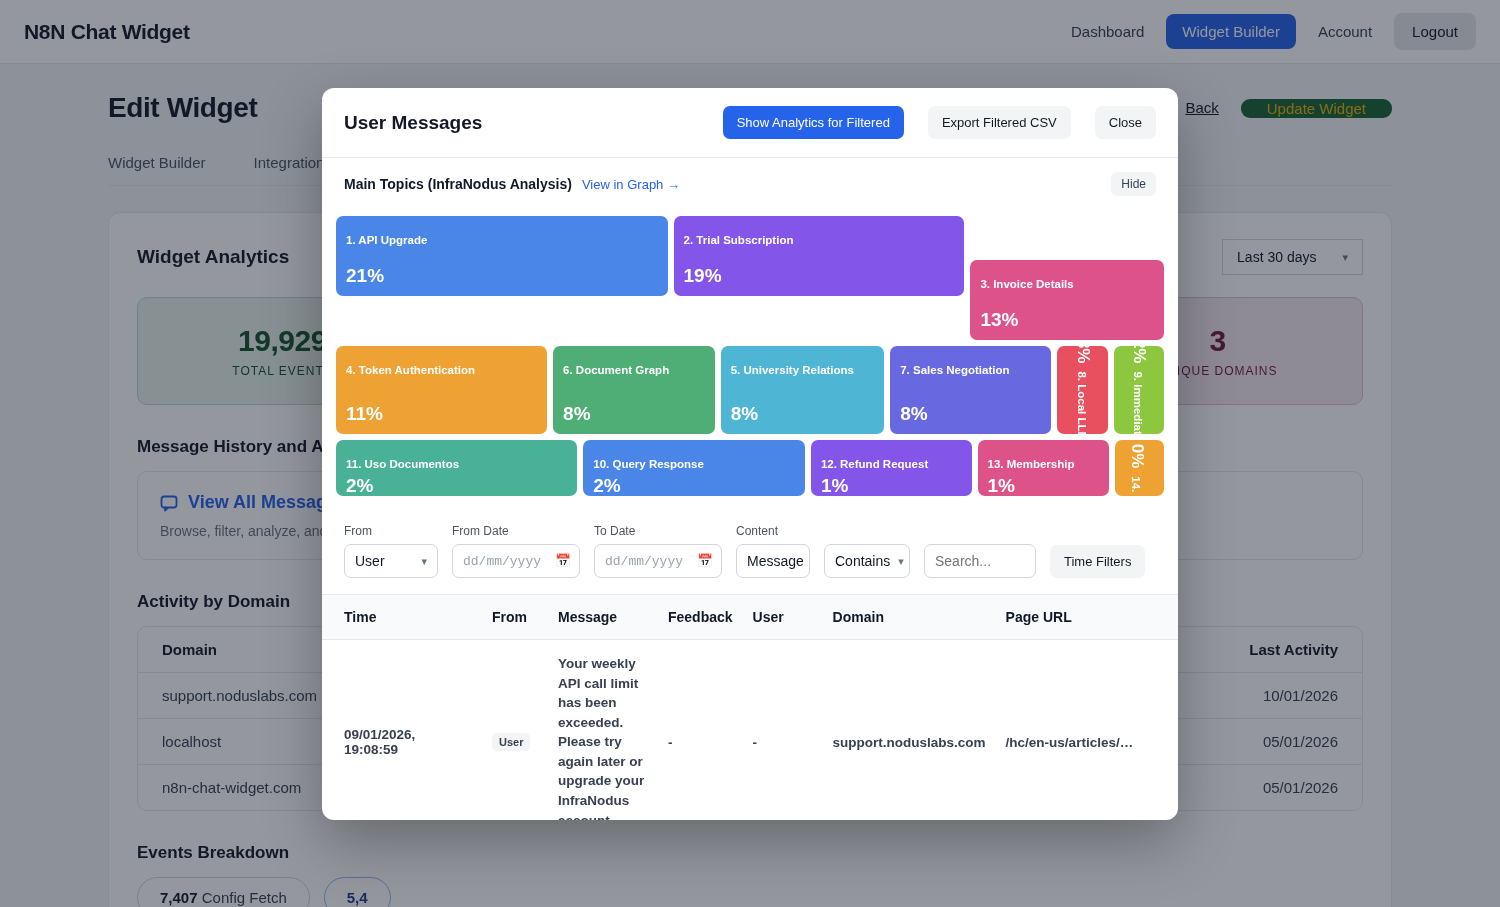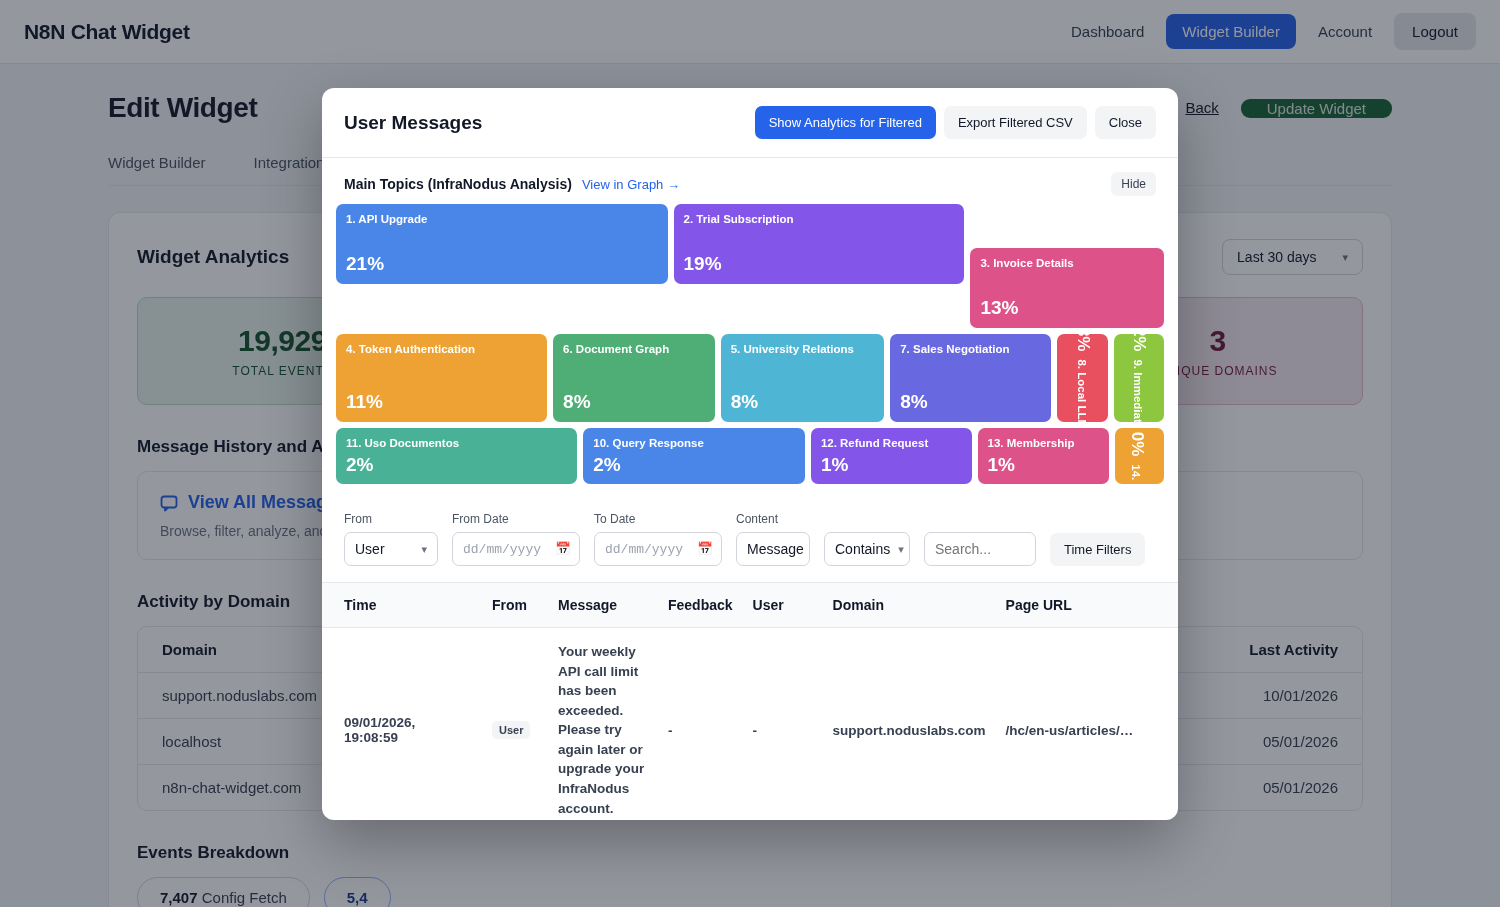--- a/index.html
+++ b/index.html
@@ -37,35 +37,35 @@
     border-radius: 8px; padding: 10px 18px; font-size: 15px;
     font-family: inherit; cursor: pointer;
   }
 
   .content { padding: 28px 108px 0 108px; position: relative; }
   .page-head { display: flex; align-items: center; }
   .page-title { font-size: 28px; font-weight: 700; color: #111827; letter-spacing: -0.4px; }
   .page-head-actions { margin-left: auto; display: flex; align-items: flex-start; gap: 22px; }
   .back-link { font-size: 15px; color: #111827; text-decoration: underline; }
   .update-btn {
-    background: #166534; color: #e5e5e5; border: none; border-radius: 9px;
+    background: #166534; color: #eab308; border: none; border-radius: 9px;
     padding: 1px 26px; font-size: 15px; font-family: inherit; cursor: pointer;
   }
 
   .tabs { display: flex; gap: 48px; margin-top: 30px; border-bottom: 1px solid #e5e7eb; }
   .tab { font-size: 15px; color: #4b5563; padding-bottom: 14px; }
 
   .card {
     margin-top: 26px; background: #fff; border: 1px solid #e5e7eb;
     border-radius: 12px; padding: 26px 28px;
   }
   .card-head { display: flex; align-items: center; }
   .card-title { font-size: 19px; font-weight: 700; color: #111827; }
   .range-select {
-    margin-left: auto; border: 1px solid #d1d5db; border-radius: 8px;
+    margin-left: auto; border: 1px solid #d1d5db; border-radius: 0;
     background: #fff; padding: 9px 14px; font-size: 14px; color: #111827;
     font-family: inherit; display: flex; align-items: center; gap: 26px;
   }
   .chev { font-size: 11px; color: #6b7280; }
 
   .stats { display: flex; gap: 22px; margin-top: 22px; }
   .stat { flex: 1; border-radius: 10px; padding: 26px 10px; text-align: center; }
   .stat-a { background: #e8f2ec; border: 1px solid #bcdac9; }
   .stat-d { background: #f6eaf0; border: 1px solid #e0bfce; }
   .stat-num { font-size: 30px; font-weight: 700; letter-spacing: -0.5px; }
@@ -100,33 +100,33 @@
   
   .modal {
     position: absolute; left: 322px; top: 88px;
     width: 856px; height: 732px; z-index: 100;
     background: #fff; border-radius: 12px; overflow: hidden;
     box-shadow: 0 22px 60px rgba(0,0,0,0.30);
     display: flex; flex-direction: column;
   }
   .m-head { display: flex; align-items: center; padding: 18px 22px; border-bottom: 1px solid #e5e7eb; }
   .m-title { font-size: 19px; font-weight: 700; color: #111827; }
-  .m-actions { margin-left: auto; display: flex; align-items: flex-start; gap: 8px; }
+  .m-actions { margin-left: auto; display: flex; align-items: flex-start; gap: 24px; }
   .btn { border: none; border-radius: 7px; font-size: 13px; font-family: inherit; cursor: pointer; padding: 9px 14px; }
   .btn-primary { background: #2563eb; color: #fff; }
   .btn-ghost { background: #f3f4f6; color: #111827; }
 
-  .topics-head { display: flex; align-items: center; padding: 14px 22px 8px 22px; }
+  .topics-head { display: flex; align-items: center; padding: 14px 22px 20px 22px; }
   .topics-title { font-size: 14px; font-weight: 700; color: #111827; }
   .graph-link { font-size: 13px; color: #2563eb; margin-left: 10px; }
   .hide-btn { margin-left: auto; background: #f3f4f6; border: none; border-radius: 6px; font-size: 12px; color: #374151; padding: 5px 10px; font-family: inherit; cursor: pointer; }
 
   .treemap { padding: 0 14px 10px 14px; }
   .tm-row { display: flex; gap: 6px; margin-bottom: 6px; }
-  .tile { border-radius: 7px; padding: 9px 10px; color: #fff; position: relative; overflow: hidden; }
+  .tile { border-radius: 7px; padding: 18px 10px; color: #fff; position: relative; overflow: hidden; }
   .tile .t-name { font-size: 11.5px; font-weight: 600; line-height: 1.15; }
   .tile .t-pct { font-size: 19px; font-weight: 700; position: absolute; left: 10px; bottom: 9px; }
   .tile.small { padding: 6px; }
   .tile.rot .inner {
     transform: rotate(90deg); transform-origin: center;
     white-space: nowrap; display: flex; align-items: baseline; gap: 8px;
     position: absolute; left: 50%; top: 50%;
     translate: -50% -50%;
   }
   .tile.rot .t-name { font-size: 11.5px; font-weight: 600; }

